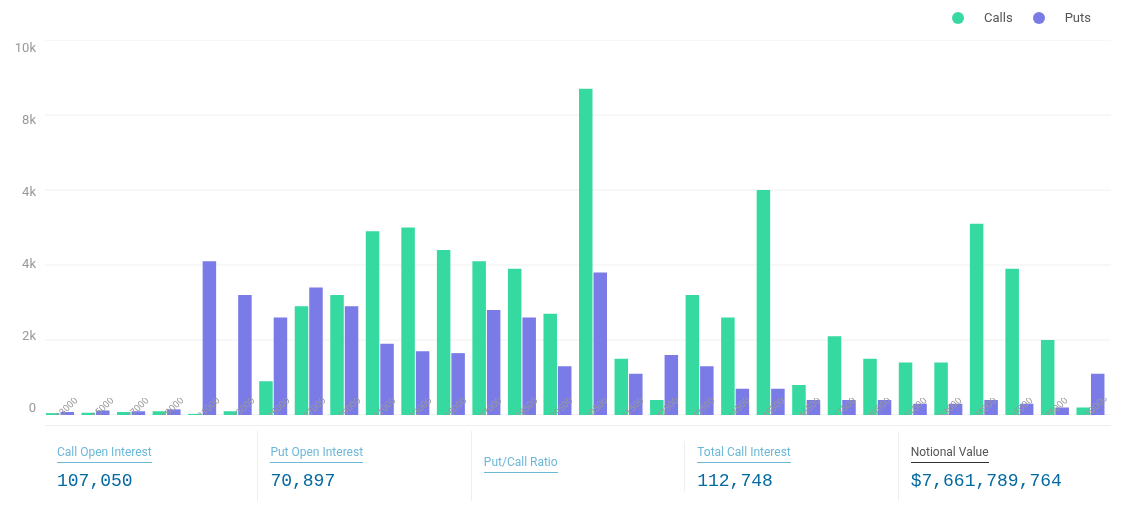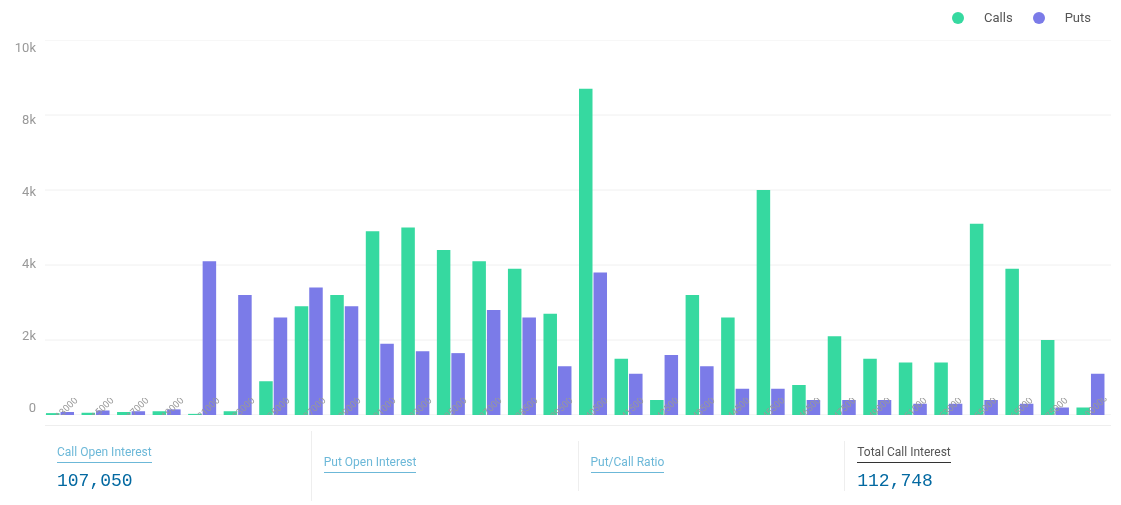--- a/index.html
+++ b/index.html
@@ -251,18 +251,19 @@
       <span class="x-label">51000</span>
       <span class="x-label">53000</span>
       <span class="x-label">55000</span>
       <span class="x-label">65000</span>
       <span class="x-label">75000</span>
       <span class="x-label">100000</span>
     </div>
 
   <div class="stats-row" id="stats-row">
   <div class="stat-item"><div class="stat-label">Call Open Interest</div><div class="stat-value">107,050</div></div>
-      <div class="stat-item"><div class="stat-label">Put Open Interest</div></div>
+      <div class="stat-item"><div class="stat-label">Put Open Interest</div><div class="stat-value">70,897</div></div>
       <div class="stat-item"><div class="stat-label">Put/Call Ratio</div></div>
       <div class="stat-item"><div class="stat-label">Total Call Interest</div><div class="stat-value">112,748</div></div>
+      <div class="stat-item"><div class="stat-label">Notional Value</div><div class="stat-value">$7,661,789,764</div></div>
     </div>
 
 </div>
 
 </body></html>

